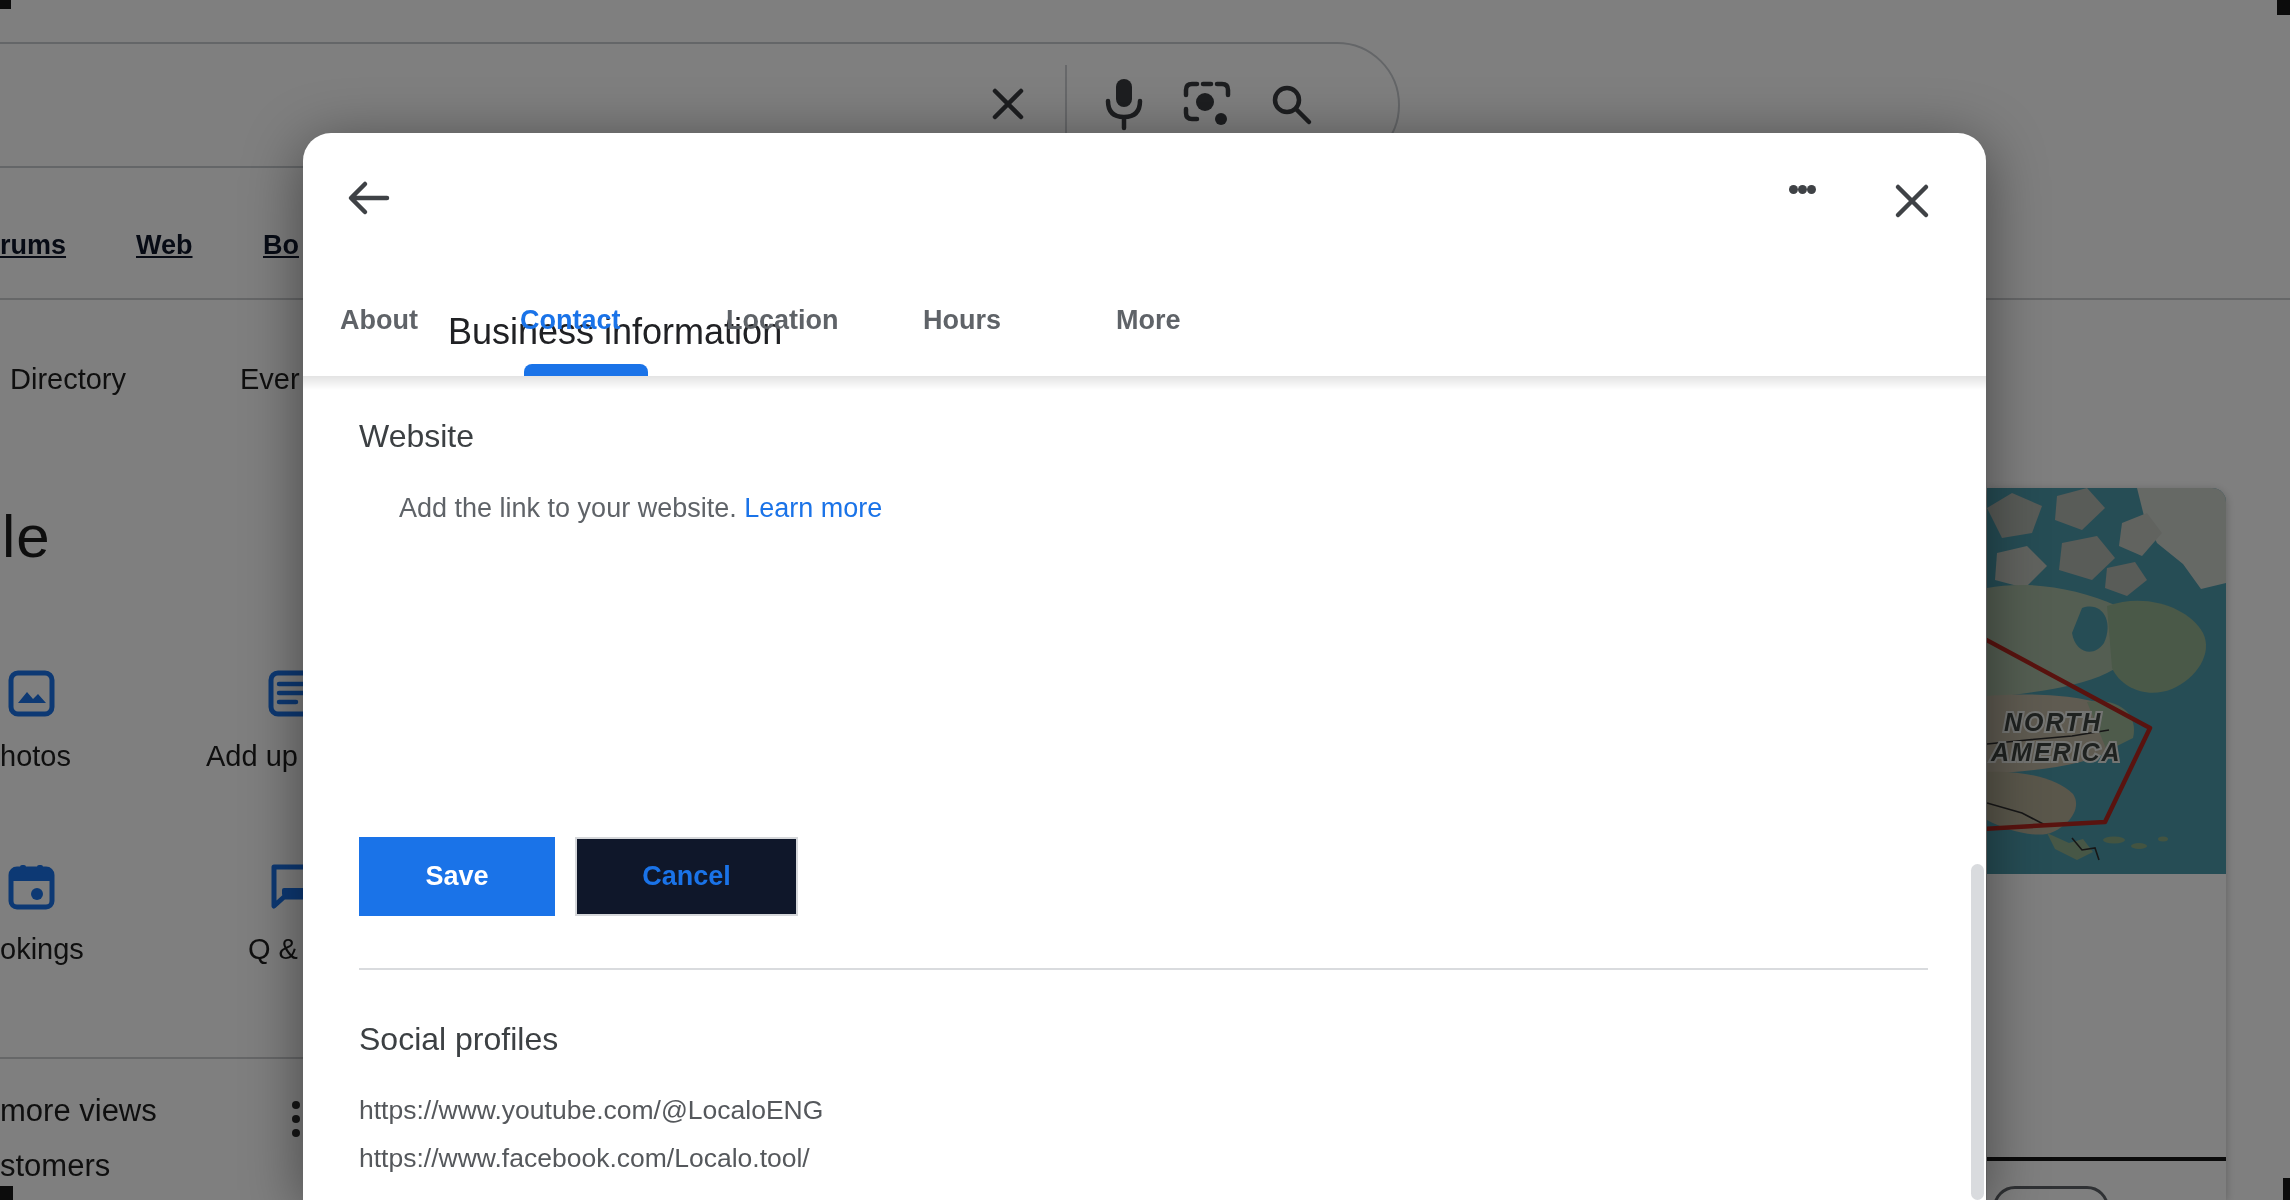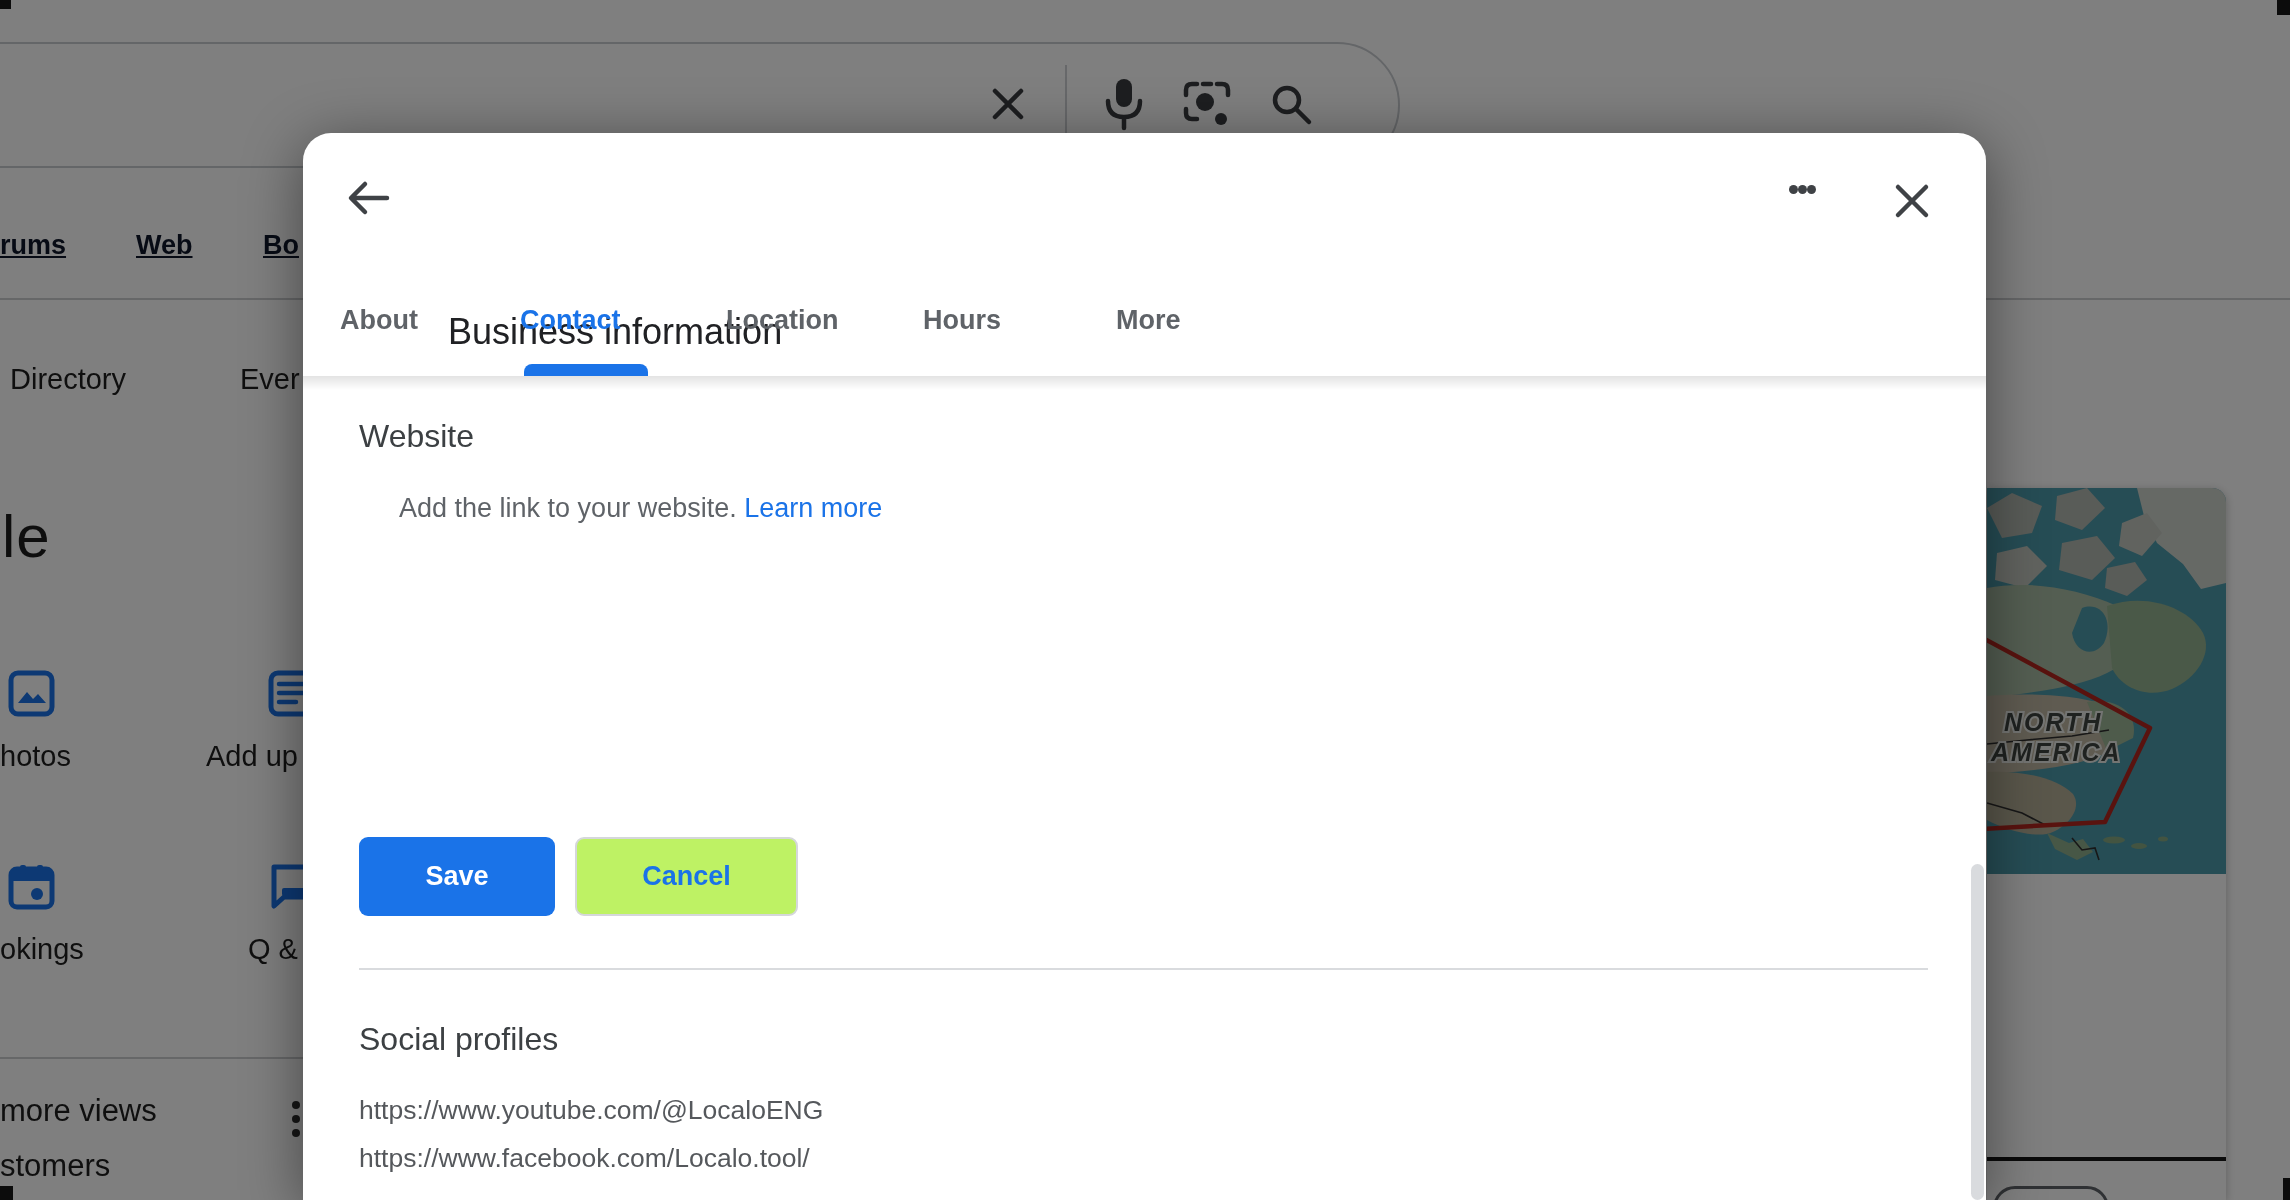--- a/index.html
+++ b/index.html
@@ -38,23 +38,23 @@
   .tabs-edge{left:0;top:243px;width:100%;height:14px;
              background:linear-gradient(#e3e3e3,rgba(255,255,255,0));}
   .sec-heading{font-size:32px;color:#3c4043;}
   .desc{left:56px;top:360px;font-size:27px;color:#5f6368;margin-left:40px;}
   .desc a{color:#1a73e8;text-decoration:none;cursor:pointer;}
   #website-input{left:56px;top:458px;width:1569px;height:137px;box-sizing:border-box;
                  background:#dde2f9;border:2.5px solid #565b66;border-radius:10px;
                  font-family:"Liberation Sans",sans-serif;font-size:29.5px;color:#23283f;
                  padding:0 0 0 39px;outline:none;}
   .btn{display:flex;align-items:center;justify-content:center;font-size:27px;font-weight:600;
-       border-radius:9px;cursor:pointer;box-sizing:border-box;text-align:right;}
+       border-radius:0;cursor:pointer;box-sizing:border-box;text-align:right;}
   #save-btn{left:56px;top:704px;width:196px;height:79px;background:#1a73e8;color:#fff;}
-  #cancel-btn{left:272px;top:704px;width:223px;height:79px;background:#bef264;color:#1a73e8;
+  #cancel-btn{left:272px;top:704px;width:223px;height:79px;background:#0f172a;color:#1a73e8;
               border:2px solid #d5d7da;}
   .dlg-divider{left:56px;top:835px;width:1569px;height:2px;background:#d9dbde;}
   .social-link{left:56px;font-size:26.5px;color:#55585c;}
   #scroll-thumb{left:1971px;top:864px;width:13px;height:336px;background:#d9dbde;border-radius:7px;z-index:40;cursor:pointer;}
   .corner{position:absolute;background:#0c0c0c;z-index:50;}
   svg{display:block;}
 </style>
 </head>
 <body>
 

